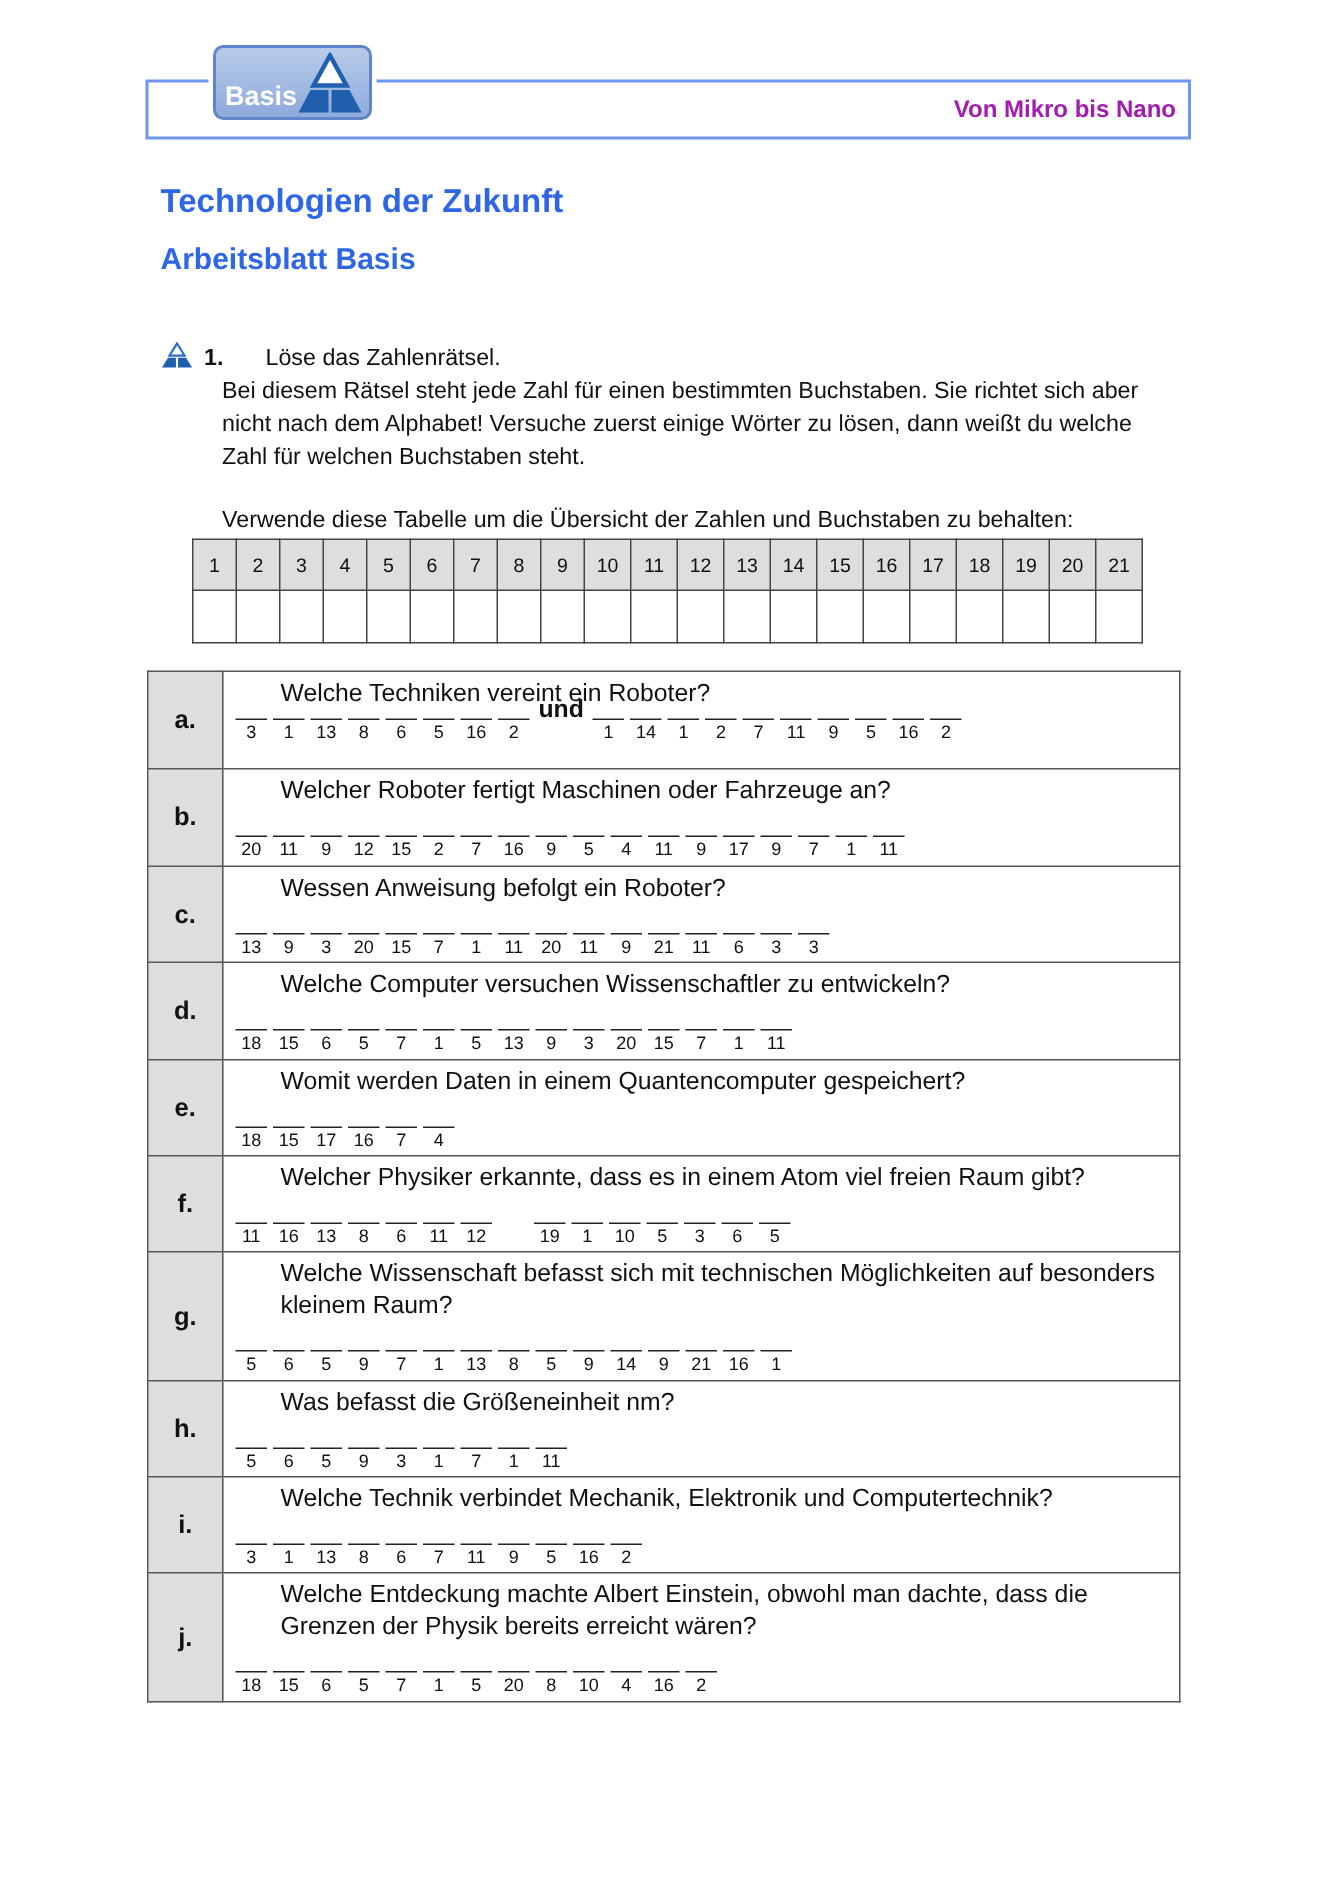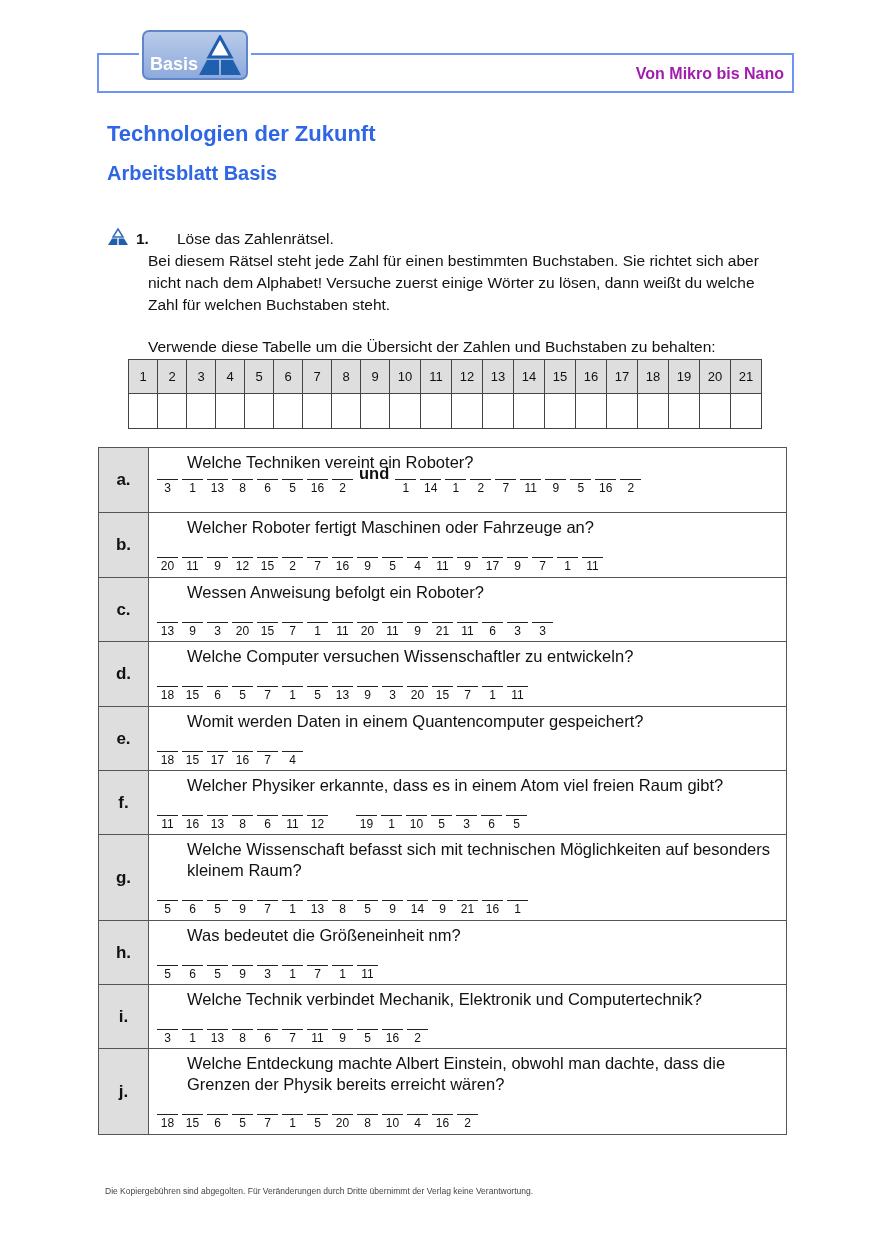--- a/index.html
+++ b/index.html
@@ -337,21 +337,21 @@
               <span class="slot">21</span>
               <span class="slot">16</span>
               <span class="slot">1</span>
             </div>
           </div>
         </td>
       </tr>
       <tr style="height: 64px;">
         <td class="letter">h.</td>
         <td class="content">
-          <div class="question">Was bedeutet die Größeneinheit nm?</div>
+          <div class="question">Was befasst die Größeneinheit nm?</div>
           <div class="blanks">
             <div class="word">
               <span class="slot">5</span>
               <span class="slot">6</span>
               <span class="slot">5</span>
               <span class="slot">9</span>
               <span class="slot">3</span>
               <span class="slot">1</span>
               <span class="slot">7</span>
               <span class="slot">1</span>
@@ -401,14 +401,13 @@
               <span class="slot">16</span>
               <span class="slot">2</span>
             </div>
           </div>
         </td>
       </tr>
     </tbody>
 </table>
 
 <div class="footer">
-  <div>Die Kopiergebühren sind abgegolten. Für Veränderungen durch Dritte übernimmt der Verlag keine Verantwortung.</div>
 </div>
 
 </body></html>

